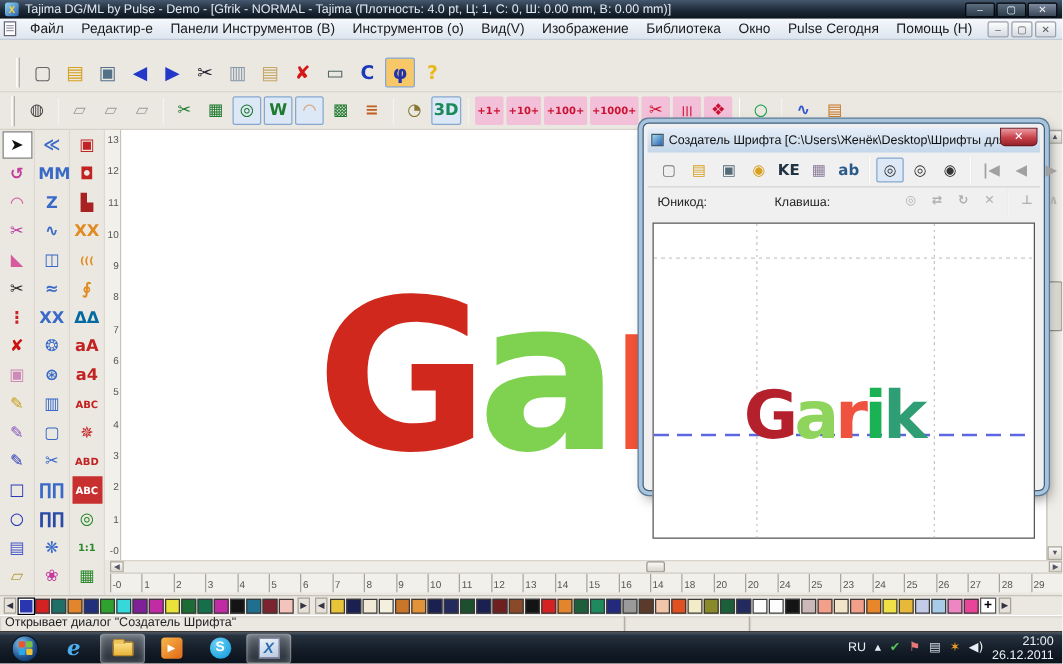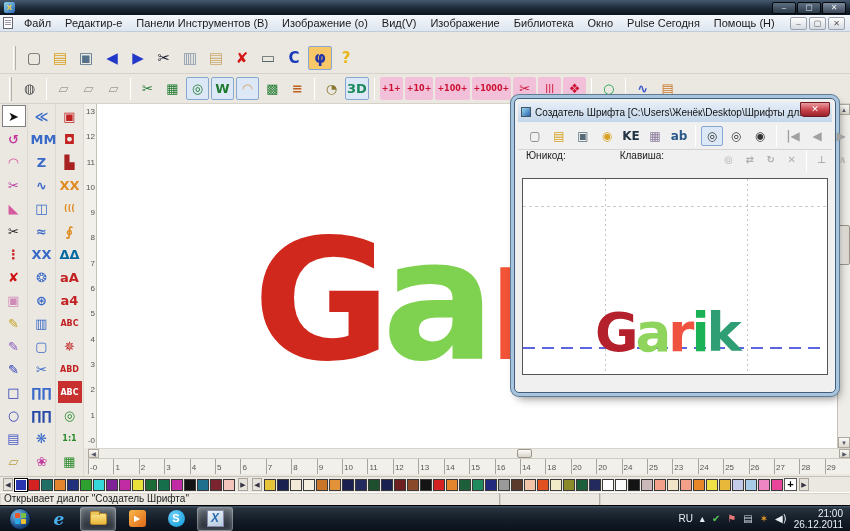--- a/index.html
+++ b/index.html
@@ -83,24 +83,24 @@
   .dlg-title{height:20px;display:flex;align-items:center;font-size:10px;color:#101010;padding:0 3px;position:relative;
     background:linear-gradient(#e6eef8,#c4d7ea);border-radius:3px 3px 0 0;white-space:nowrap;overflow:hidden}
   .dlg-ttl-ico{width:10px;height:10px;flex:none;background:linear-gradient(135deg,#9ad8f0,#2a62b0);border:1px solid #456;margin-right:4px}
   .dlg-title-text{overflow:hidden;text-overflow:clip;padding-right:34px}
   .dlg-close{position:absolute;right:2px;top:0;width:30px;height:15px;color:#fff;font-size:9px;line-height:13px;text-align:center;
     background:linear-gradient(#eb9aa0,#c8414a 55%,#97232c);border:1px solid #6e1a22;border-radius:0 0 4px 4px}
   .dlg-toolbar{height:28px;display:flex;align-items:center;background:#f0f0f0;border-bottom:1px solid #d4d4d4;padding:0 5px}
   .dlg-ico{min-width:22px;height:20px;display:inline-flex;align-items:center;justify-content:center;flex:none;
     font-family:"DejaVu Sans",sans-serif;font-size:12px;font-weight:bold;border:1px solid transparent;border-radius:2px;margin:0 1px}
   .dlg-ico.pressed{background:#dce8f6;border-color:#86a8d0}
-  .dlg-row2{height:24px;display:flex;align-items:flex-start;font-size:10px;color:#222;padding:0 8px}
+  .dlg-row2{height:24px;display:flex;align-items:center;font-size:10px;color:#222;padding:0 8px}
   .dlg-row2 .lbl{margin-right:54px;white-space:nowrap}
   .dlg-row2 .dlg-ico{min-width:19px;height:18px;font-size:10px}
-  .dlg-canvas{position:absolute;left:7px;right:7px;top:79px;height:197px;background:#fff;border:1px solid #555;overflow:hidden}
+  .dlg-canvas{position:absolute;left:7px;right:7px;top:79px;height:253px;background:#fff;border:1px solid #555;overflow:hidden}
   .vguide{position:absolute;top:0;bottom:0;width:1px;background:repeating-linear-gradient(180deg,#c6c6c6 0 2px,transparent 2px 5px)}
   .capline{position:absolute;left:0;right:0;height:1px;top:27px;background:repeating-linear-gradient(90deg,#c8c8c8 0 3px,transparent 3px 6px)}
   .baseline{position:absolute;left:0;right:0;top:168px;height:2px;background:repeating-linear-gradient(90deg,#5b66e0 0 12px,transparent 12px 19px)}
   .garik{position:absolute;left:72px;top:127px;font-family:"DejaVu Sans",sans-serif;font-weight:bold;font-size:53px;
     letter-spacing:-3px;line-height:1;white-space:nowrap}
 
   
   .taskbar{position:absolute;left:0;top:505px;width:850px;height:26px;z-index:100;display:flex;align-items:center;gap:3px;padding-left:2px;
     background:linear-gradient(#46566a 0%,#26323e 10%,#141d28 55%,#0a121c 100%);border-top:1px solid #000}
   .tb-item{width:36px;height:24px;display:flex;align-items:center;justify-content:center;border-radius:3px;flex:none}
@@ -122,34 +122,35 @@
   .tray .tico{font-family:"DejaVu Sans",sans-serif;font-size:10px}
   .clock{text-align:right;font-size:10px;line-height:11px;white-space:nowrap}
 </style>
 </head>
 <body>
 
 <div id="screen">
 
   <div class="titlebar">
     <span class="app-ico">X</span>
+    <span class="title-text">Tajima DG/ML by Pulse - Demo - [Gfrik - NORMAL - Tajima (Плотность: 4.0 pt, Ц: 1, С: 0, Ш: 0.00 mm, В: 0.00 mm)]</span>
     <span class="win-btns">
       <span class="win-btn">–</span>
       <span class="win-btn">▢</span>
       <span class="win-btn close">✕</span>
     </span>
   </div>
 
   <div class="menubar">
     <span class="doc-ico"></span>
     <span style="display:flex">
         <span class="menu-item">Файл</span>
         <span class="menu-item">Редактир-е</span>
         <span class="menu-item">Панели Инструментов (В)</span>
-        <span class="menu-item">Изображение (о)</span>
+        <span class="menu-item">Инструментов (о)</span>
         <span class="menu-item">Вид(V)</span>
         <span class="menu-item">Изображение</span>
         <span class="menu-item">Библиотека</span>
         <span class="menu-item">Окно</span>
         <span class="menu-item">Pulse Сегодня</span>
         <span class="menu-item">Помощь (Н)</span>
       </span>
     <span class="mdi-btns">
       <span class="mdi-btn">–</span>
       <span class="mdi-btn">▢</span>

